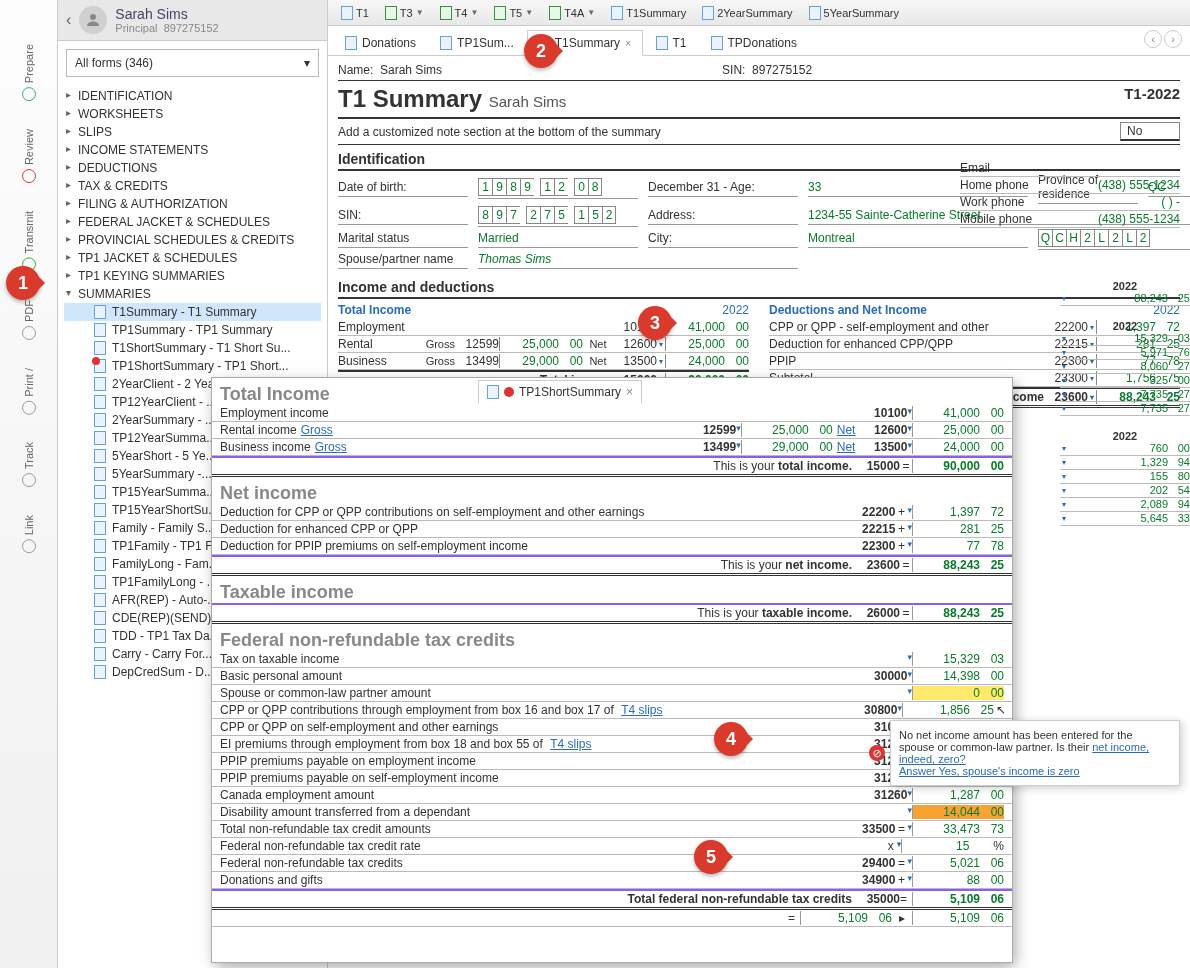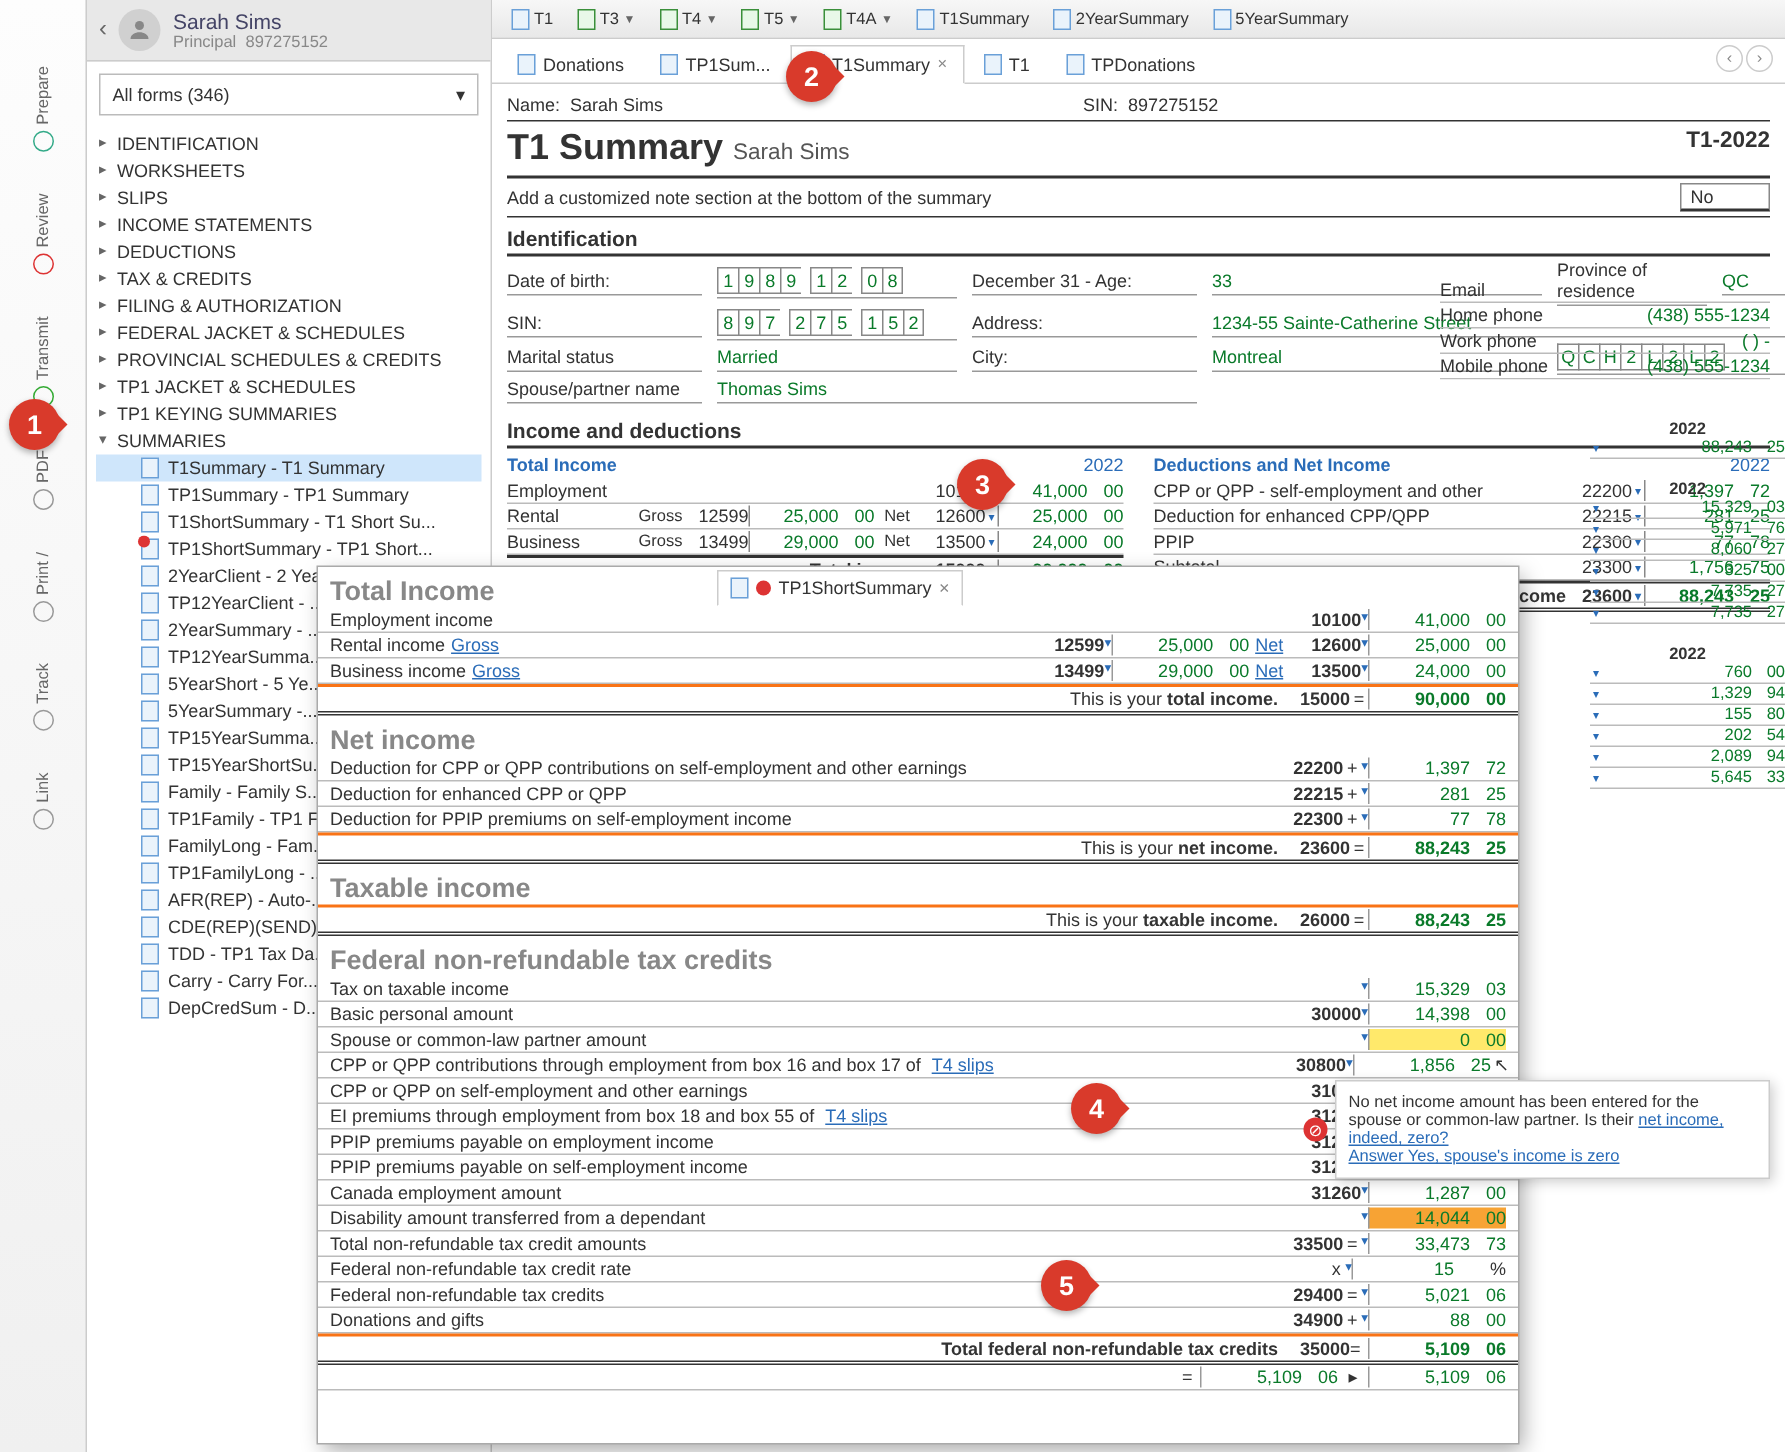--- a/index.html
+++ b/index.html
@@ -88,21 +88,21 @@
 .overlay .osec{font-size:18px;color:#888;font-weight:bold;padding:6px 8px 0 8px;}
 .overlay .orow{display:flex;align-items:flex-start;border-bottom:1px solid #bbb;padding:1px 8px;font-size:12px;}
 .overlay .orow .olab{flex:1;}
 .overlay .orow .olink{color:#2a6cb8;text-decoration:underline;cursor:pointer;padding:0 4px;}
 .overlay .orow .ocode{width:48px;text-align:right;font-weight:bold;}
 .overlay .orow .oamt{width:70px;text-align:right;color:#0a7a2a;border-left:1px solid #999;padding-right:2px;}
 .overlay .orow .ocents{width:22px;text-align:right;color:#0a7a2a;}
 .overlay .orow .otri{color:#2a6cb8;font-size:9px;}
 .overlay .highlight-yellow{background:#ffe96b;}
 .overlay .highlight-orange{background:#f7a334;}
-.overlay .dbltot{border-top:2px solid #f97316;border-bottom:3px double #333;}
+.overlay .dbltot{border-top:2px solid #8b5cf6;border-bottom:3px double #333;}
 
 .tip{position:absolute;left:890px;top:720px;width:290px;background:#fff;border:1px solid #ccc;box-shadow:2px 2px 8px rgba(0,0,0,.2);padding:8px;font-size:11px;z-index:30;}
 .tip .tipicon{width:16px;height:16px;border-radius:50%;background:#d33;color:#fff;display:inline-flex;align-items:center;justify-content:center;font-size:11px;position:absolute;left:-22px;top:24px;}
 .tip a{color:#2a6cb8;text-decoration:underline;cursor:pointer;}
 
 
 .callout{position:absolute;width:34px;height:34px;border-radius:50%;background:#d93a2b;color:#fff;font-size:18px;font-weight:bold;display:flex;align-items:center;justify-content:center;box-shadow:0 2px 4px rgba(0,0,0,.3);z-index:50;}
 .callout::after{content:"";position:absolute;right:-12px;top:10px;border:7px solid transparent;border-left-color:#d93a2b;}
 
 </style>
@@ -393,24 +393,24 @@
             <span>H</span>
             <span>2</span>
             <span>L</span>
             <span>2</span>
             <span>L</span>
             <span>2</span>
           </span>
         </span>
 
       <span class="lbl">Spouse/partner name</span>
-      <span class="val" style="grid-column:span 2;">Thomas Sims</span>
-    </div>
-
-    <div style="position:absolute;right:10px;top:160px;width:220px;font-size:12px;margin-top:25px;">
+      <span class="val" style="grid-column:span 2;font-style:italic;">Thomas Sims</span>
+    </div>
+
+    <div style="position:absolute;right:10px;top:160px;width:220px;font-size:12px;">
       <div class="irow">
           <span class="lab">Email</span>
           <span style="flex:1;"></span>
         </div>
       <div class="irow">
           <span class="lab">Home phone</span>
           <span style="flex:1;text-align:right;color:#0a7a2a;">(438) 555-1234</span>
         </div>
       <div class="irow">
           <span class="lab">Work phone</span>

